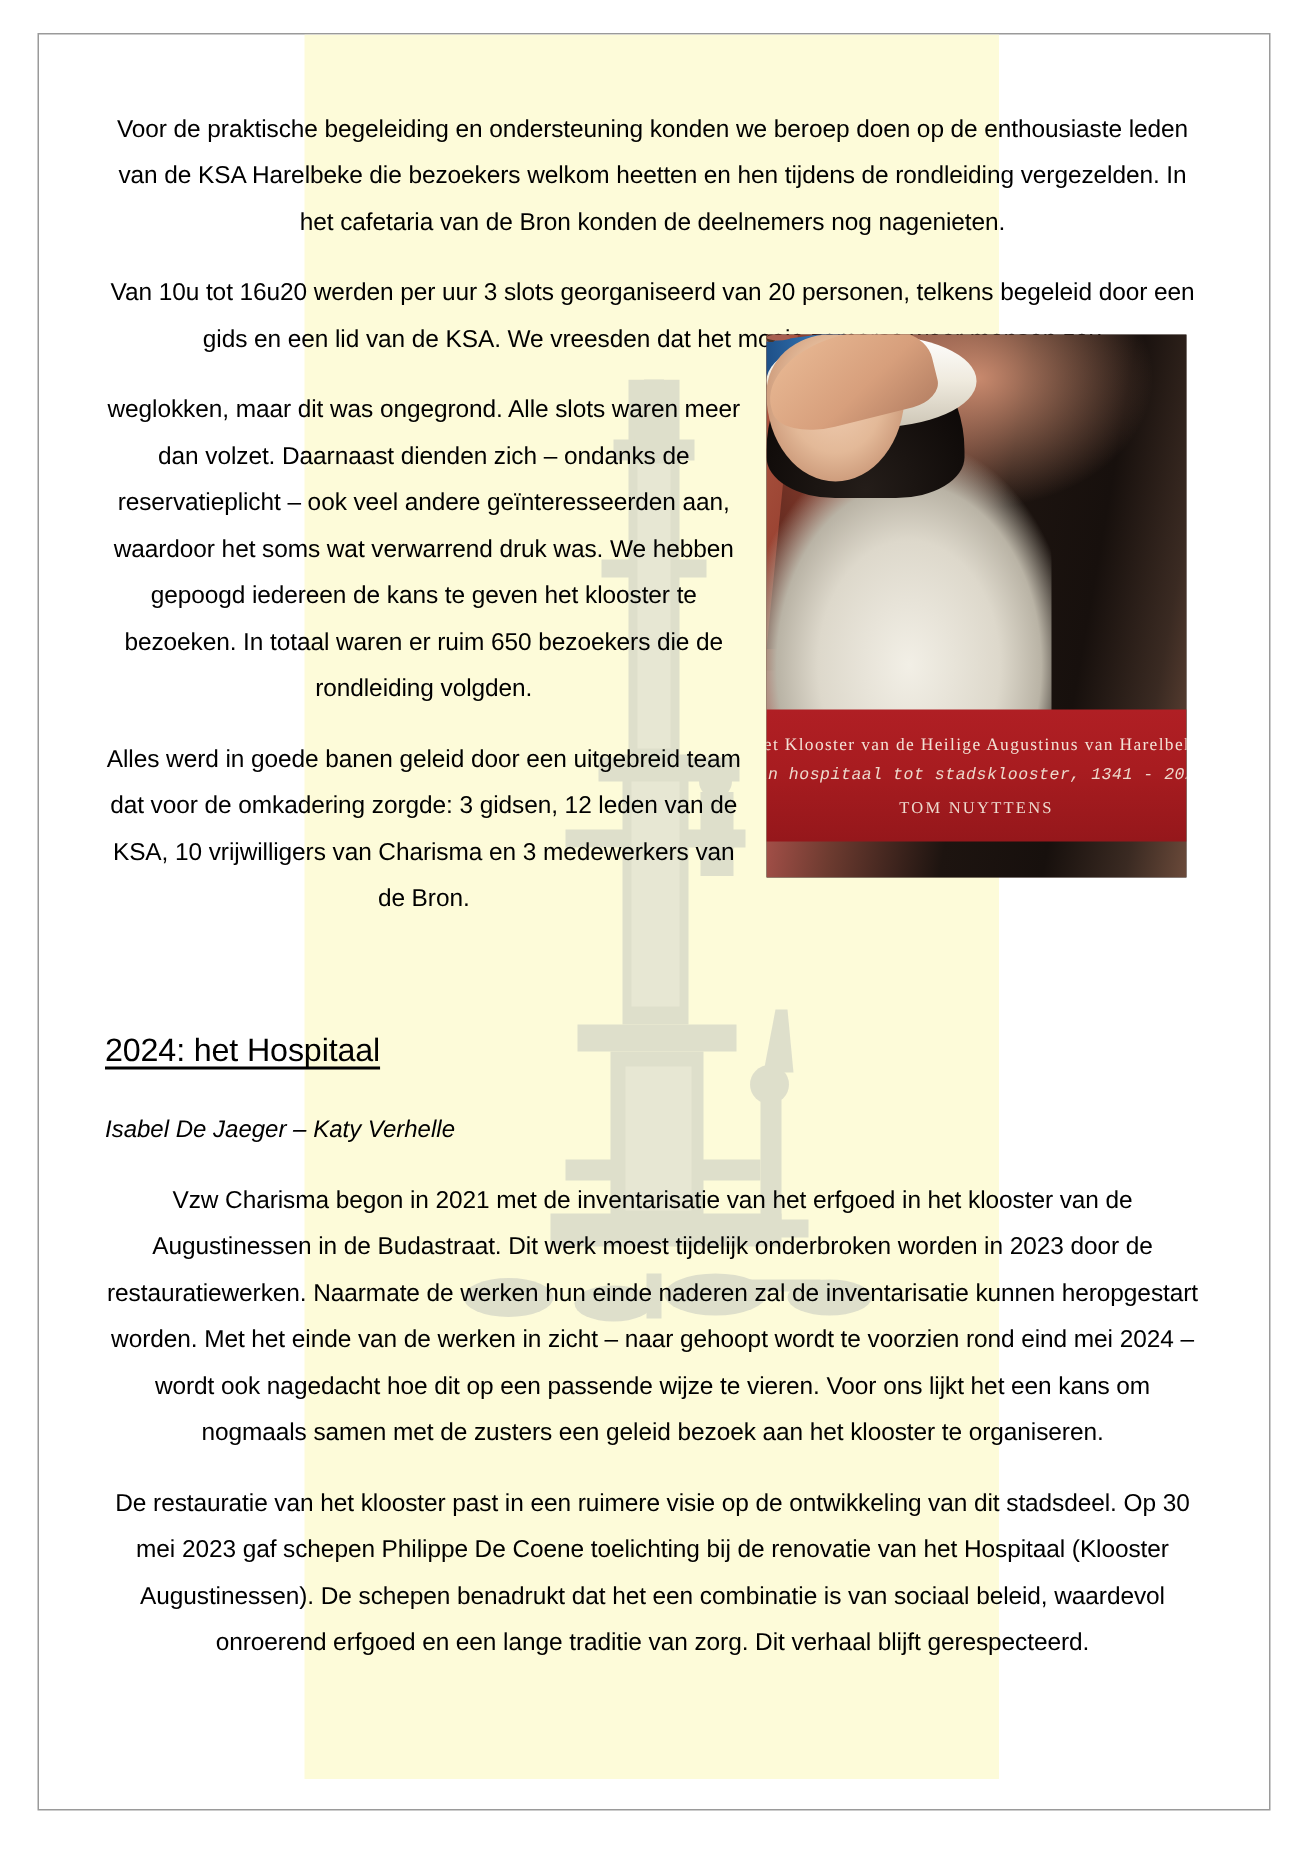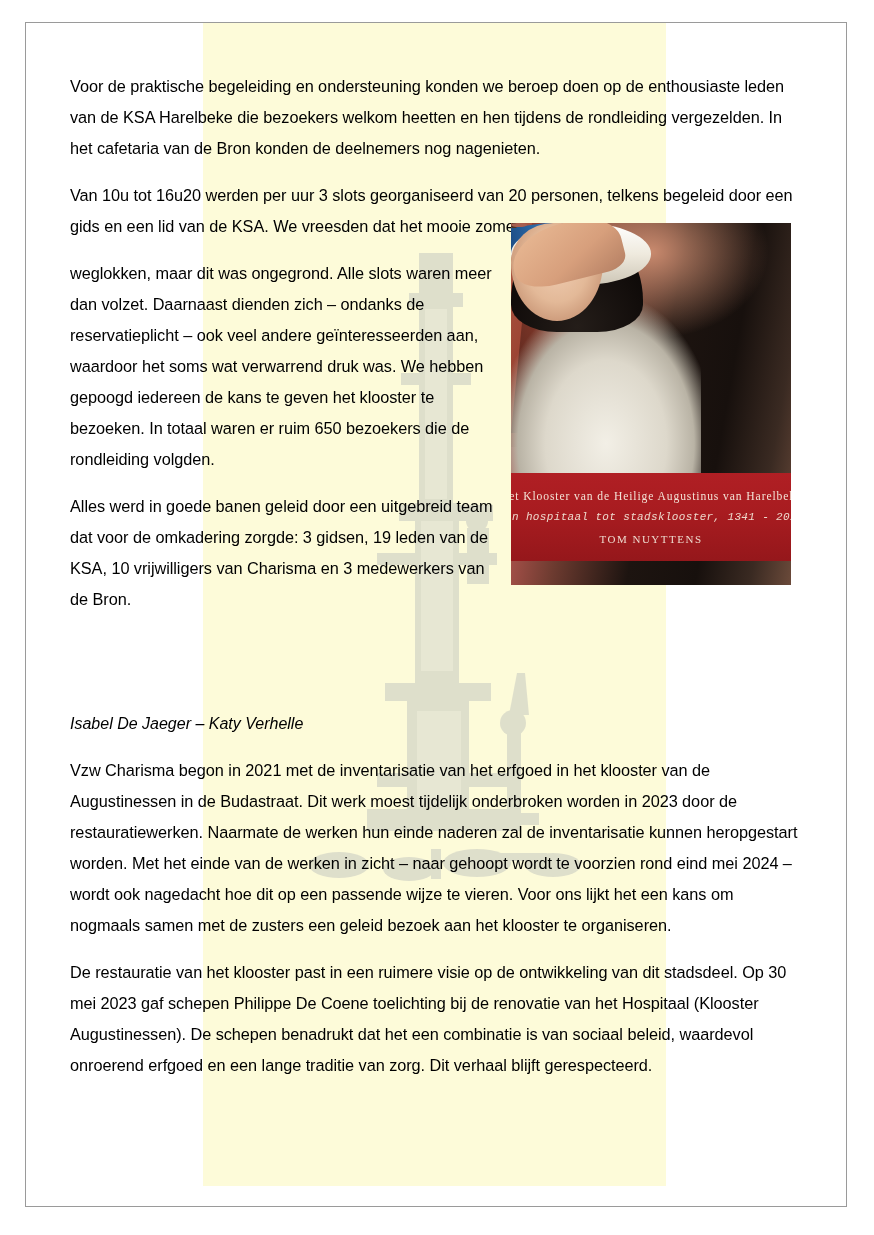--- a/index.html
+++ b/index.html
@@ -58,21 +58,21 @@
     left: 44px;     
     top: 48px;      
     width: 730px;
     z-index: 3;
   }
 
   p.para {
     margin: 0 0 16px 0;
     font-size: 16.3px;
     line-height: 31px;
-    text-align: left;
+    text-align: center;
     letter-spacing: -0.05px;
   }
   p.para.narrow { width: 425px; }
 
   h2.section-title {
     margin: 0;
     font-size: 21.5px;
     font-weight: 400;
     line-height: 30px;
     text-decoration: underline;
@@ -265,25 +265,26 @@
   </div>
 
   <div id="content">
 
     <p class="para">Voor de praktische begeleiding en ondersteuning konden we beroep doen op de enthousiaste leden van de KSA Harelbeke die bezoekers welkom heetten en hen tijdens de rondleiding vergezelden. In het cafetaria van de Bron konden de deelnemers nog nagenieten.</p>
 
     <p class="para">Van 10u tot 16u20 werden per uur 3 slots georganiseerd van 20 personen, telkens begeleid door een gids en een lid van de KSA. We vreesden dat het mooie zomerse weer mensen zou</p>
 
     <p class="para narrow">weglokken, maar dit was ongegrond. Alle slots waren meer dan volzet. Daarnaast dienden zich – ondanks de reservatieplicht – ook veel andere geïnteresseerden aan, waardoor het soms wat verwarrend druk was. We hebben gepoogd iedereen de kans te geven het klooster te bezoeken. In totaal waren er ruim 650 bezoekers die de rondleiding volgden.</p>
 
-    <p class="para narrow">Alles werd in goede banen geleid door een uitgebreid team dat voor de omkadering zorgde: 3 gidsen, 19 leden van de KSA, 10 vrijwilligers van Charisma en 3 medewerkers van de Bron.</p>
+    <p class="para narrow">Alles werd in goede banen geleid door een uitgebreid team dat voor de omkadering zorgde: 3 gidsen, 12 leden van de KSA, 10 vrijwilligers van Charisma en 3 medewerkers van de Bron.</p>
 
 
     <div style="height:54px"></div>
 
+    <h2 class="section-title">2024: het Hospitaal</h2>
 
     <p class="byline">Isabel De Jaeger – Katy Verhelle</p>
 
     <p class="para">Vzw Charisma begon in 2021 met de inventarisatie van het erfgoed in het klooster van de Augustinessen in de Budastraat. Dit werk moest tijdelijk onderbroken worden in 2023 door de restauratiewerken. Naarmate de werken hun einde naderen zal de inventarisatie kunnen heropgestart worden. Met het einde van de werken in zicht – naar gehoopt wordt te voorzien rond eind mei 2024 – wordt ook nagedacht hoe dit op een passende wijze te vieren. Voor ons lijkt het een kans om nogmaals samen met de zusters een geleid bezoek aan het klooster te organiseren.</p>
 
     <p class="para">De restauratie van het klooster past in een ruimere visie op de ontwikkeling van dit stadsdeel. Op 30 mei 2023 gaf schepen Philippe De Coene toelichting bij de renovatie van het Hospitaal (Klooster Augustinessen). De schepen benadrukt dat het een combinatie is van sociaal beleid, waardevol onroerend erfgoed en een lange traditie van zorg. Dit verhaal blijft gerespecteerd.</p>
 
   </div>
 </div>
 

